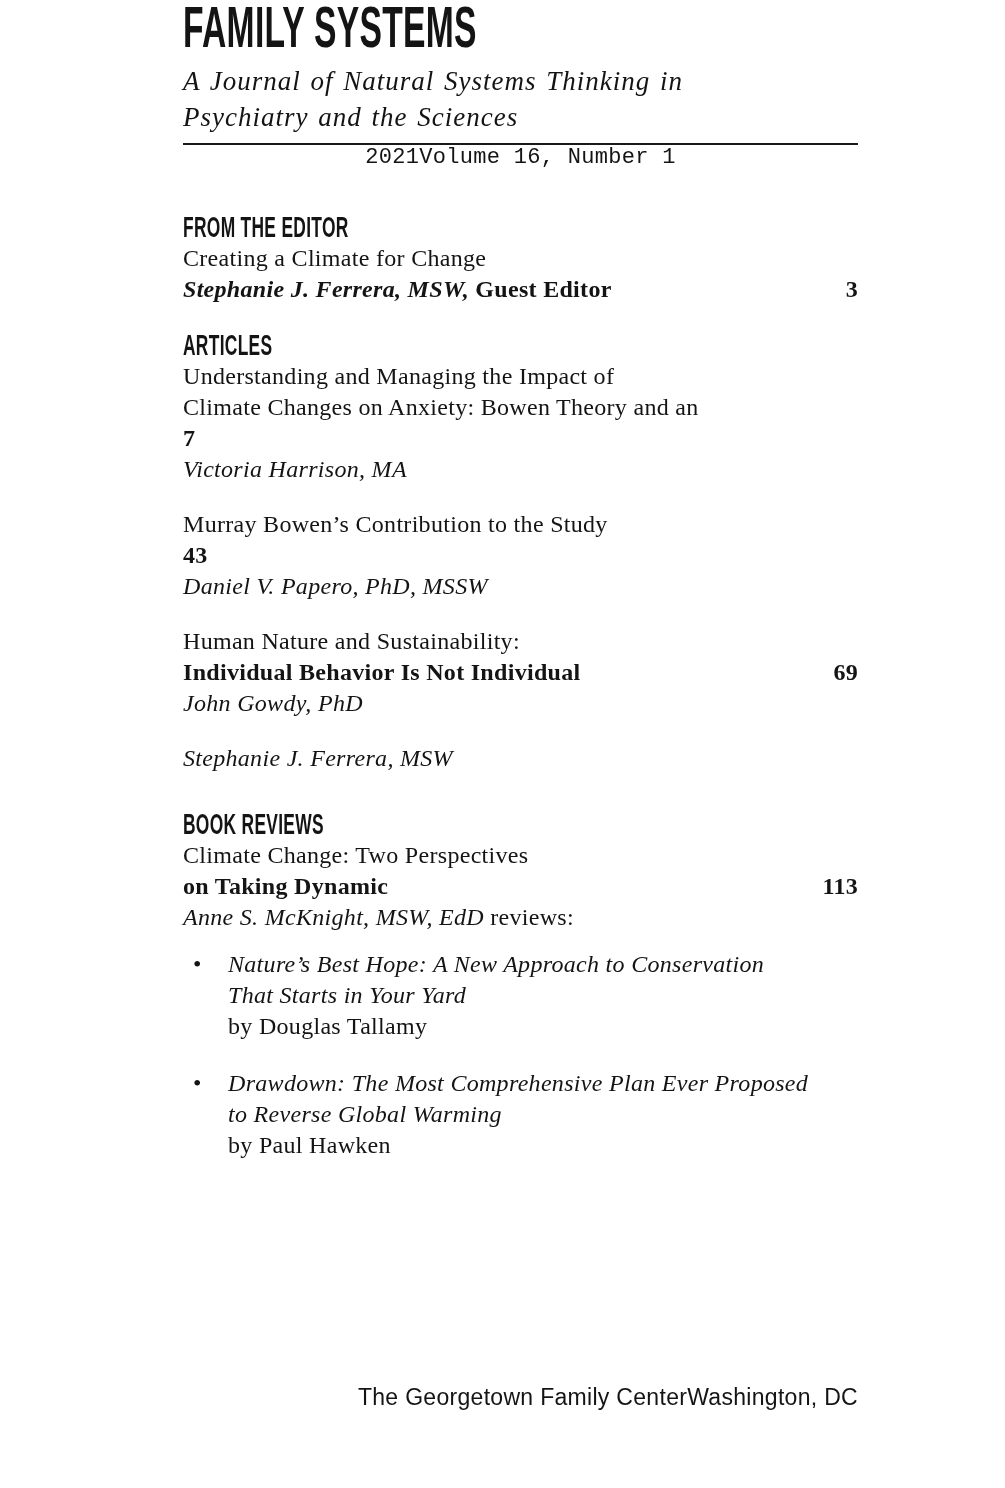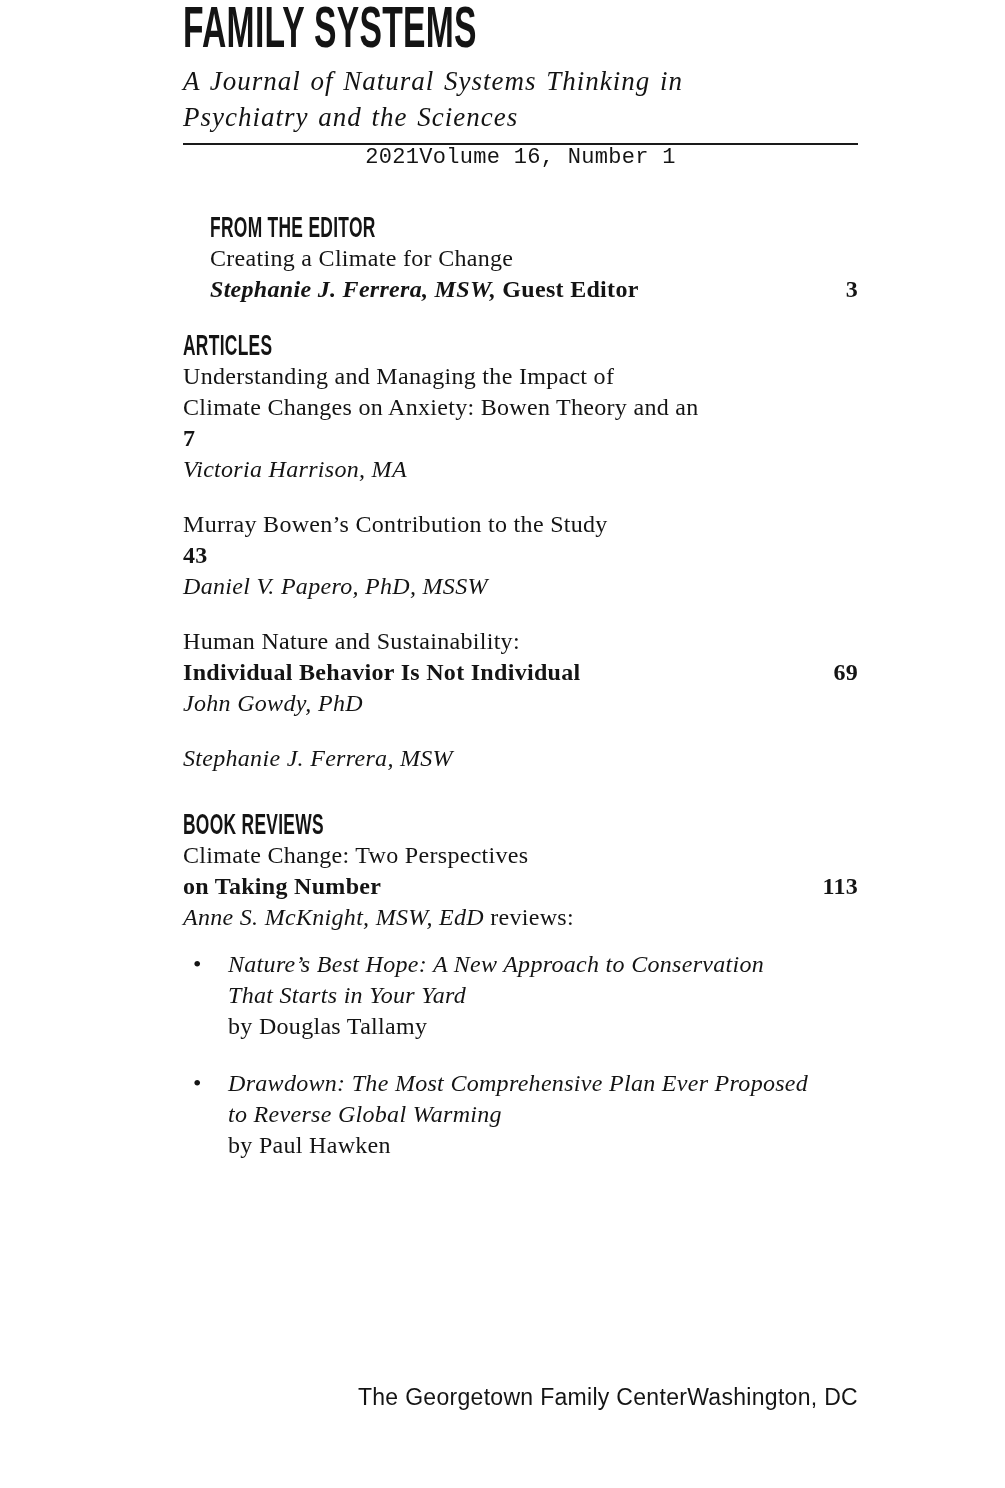--- a/index.html
+++ b/index.html
@@ -42,21 +42,21 @@
   .rule { margin-top: 8px; border-top: 2px solid #1a1a1a; }
   .vol-row {
     display: flex;
     justify-content: center;
     font-family: Liberation Mono, monospace;
     font-size: 22px;
     line-height: 26px;
     letter-spacing: 0.3px;
   }
   .section-heading { font-size: 29px; line-height: 32px; }
-  .sec-from-editor { margin-top: 40px; margin-left: 27px; }
+  .sec-from-editor { margin-top: 40px; }
   .sec-articles { margin-top: 24px; }
   .sec-book-reviews { margin-top: 34px; }
   .line { font-size: 24px; line-height: 31px; letter-spacing: 0.3px; }
   .row { display: flex; justify-content: space-between; align-items: baseline; font-weight: bold; }
   .italic { font-style: italic; }
   .entry { margin-top: 24px; }
   .entry.first { margin-top: 0; }
   .page-num { font-size: 24px; }
   .book-item { display: flex; margin-top: 16px; }
   .book-item + .book-item { margin-top: 26px; }
@@ -139,21 +139,21 @@
       <div class="line italic">Stephanie J. Ferrera, MSW</div>
     </div>
   </div>
 
   <div class="sec-book-reviews">
     <div class="section-heading">
       <span class="cond">BOOK REVIEWS</span>
     </div>
     <div class="line">Climate Change: Two Perspectives</div>
     <div class="line row">
-      <span>on Taking Number</span>
+      <span>on Taking Dynamic</span>
       <span class="page-num">113</span>
     </div>
     <div class="line">
       <span class="italic">Anne S. McKnight, MSW, EdD</span><span> reviews:</span>
     </div>
 
     <div class="book-item">
       <div class="bullet-cell">•</div>
       <div class="book-body">
         <div class="line italic">Nature’s Best Hope: A New Approach to Conservation</div>

